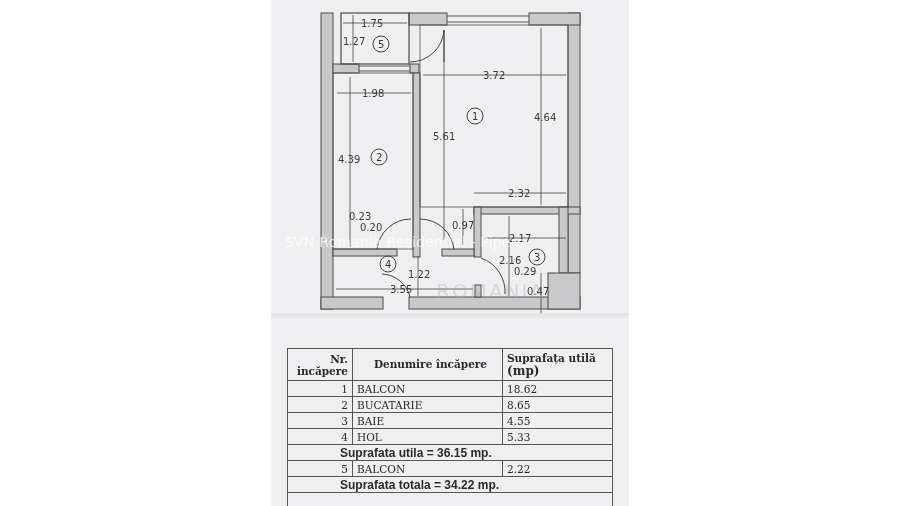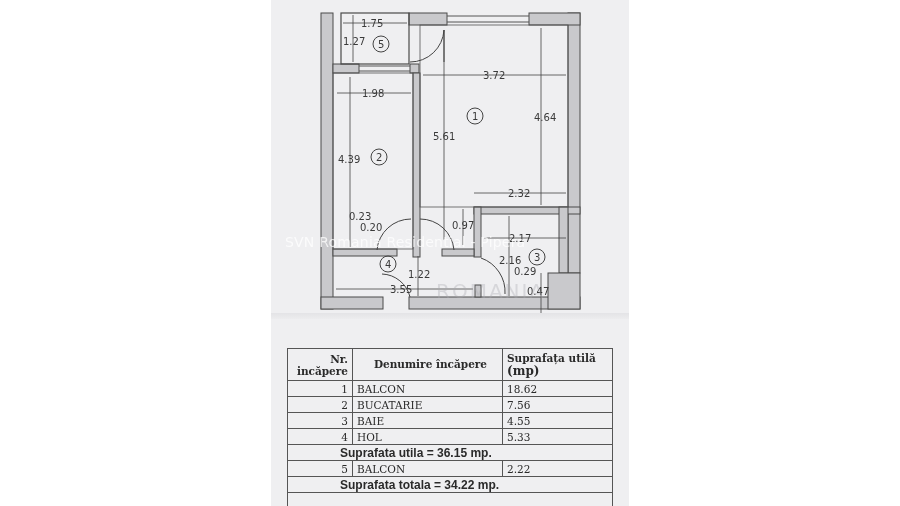--- a/index.html
+++ b/index.html
@@ -143,21 +143,21 @@
       </th>
     </tr>
     <tr>
       <td class="c1">1</td>
       <td class="c2">BALCON</td>
       <td class="c3">18.62</td>
     </tr>
     <tr>
       <td class="c1">2</td>
       <td class="c2">BUCATARIE</td>
-      <td class="c3">7.56</td>
+      <td class="c3">8.65</td>
     </tr>
     <tr>
       <td class="c1">3</td>
       <td class="c2">BAIE</td>
       <td class="c3">4.55</td>
     </tr>
     <tr>
       <td class="c1">4</td>
       <td class="c2">HOL</td>
       <td class="c3">5.33</td>

